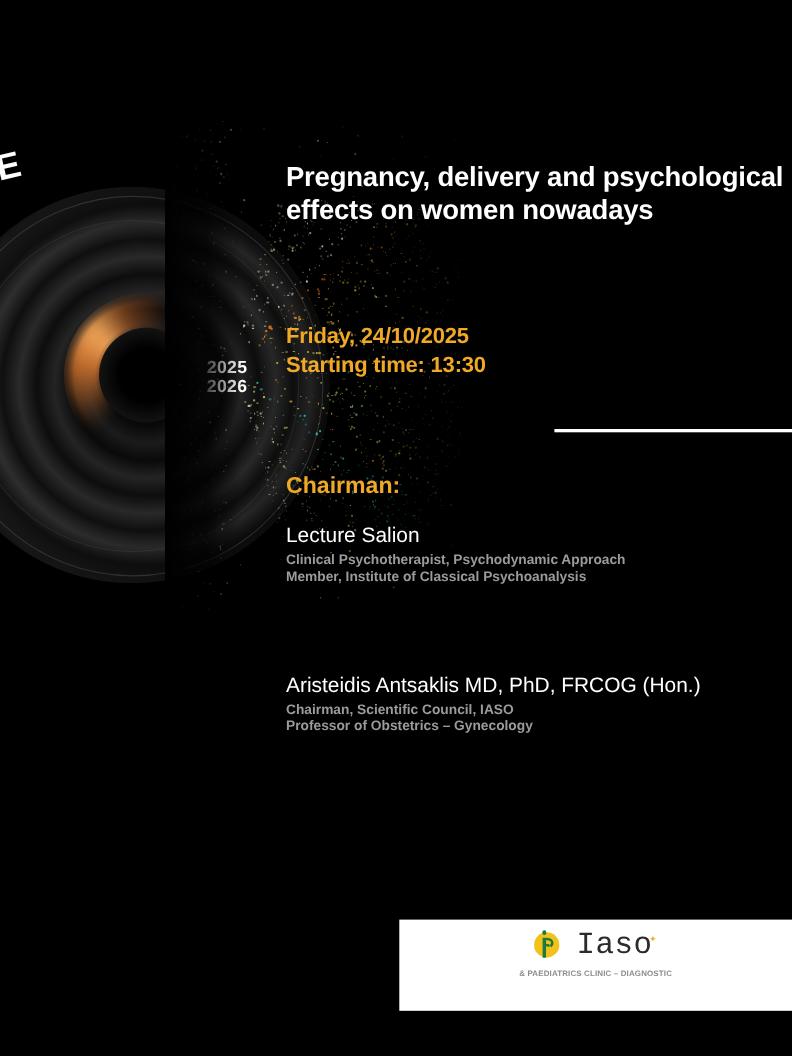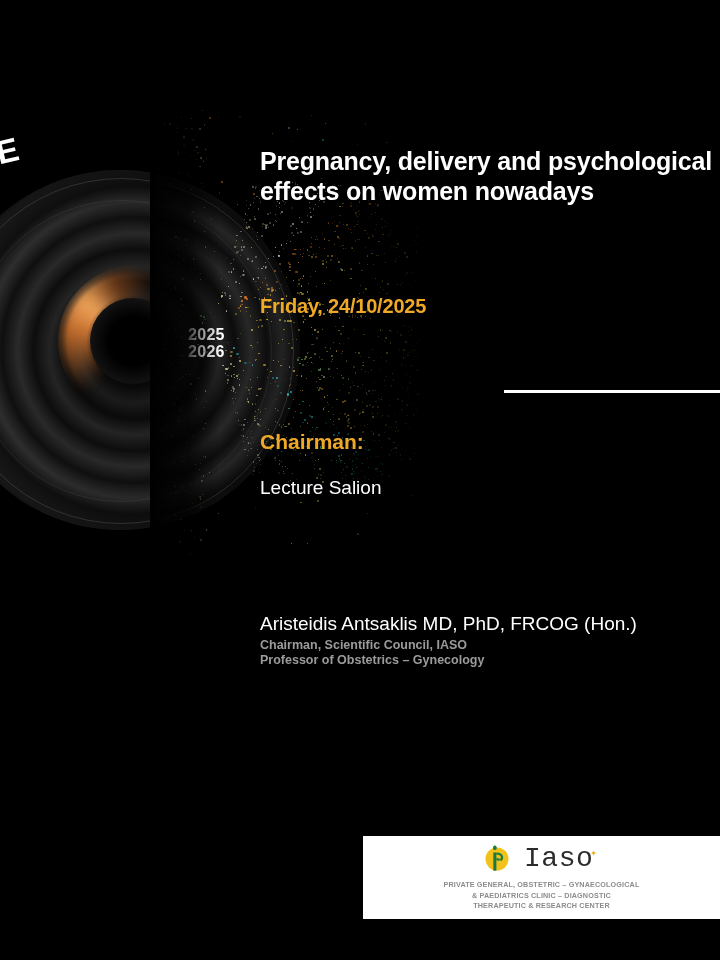--- a/index.html
+++ b/index.html
@@ -1597,26 +1597,31 @@
         </div>
       <div class="veil"></div>
       <div class="edge-fade"></div>
     </div>
   </div>
 
   <div class="title">Pregnancy, delivery and psychological effects on women nowadays</div>
 
   <div class="datetime">
     <div>Friday, 24/10/2025</div>
+    <div>Starting time: 13:30</div>
   </div>
 
   <div class="rule"></div>
 
   <div class="role speaker">Chairman:</div>
   <div class="person speaker">Lecture Salion</div>
+  <div class="creds speaker">
+    <div>Clinical Psychotherapist, Psychodynamic Approach</div>
+    <div>Member, Institute of Classical Psychoanalysis</div>
+  </div>
 
   <div class="person moderator">Aristeidis Antsaklis MD, PhD, FRCOG (Hon.)</div>
   <div class="creds moderator">
     <div>Chairman, Scientific Council, IASO</div>
     <div>Professor of Obstetrics – Gynecology</div>
   </div>
 
   <div class="footer">
     <div class="panel panel-right">
       <div class="logo">
@@ -1626,21 +1631,19 @@
             <path d="M10.3 10.5 h3.1 v18.2 h-3.1 z" fill="#1c7a3e"></path>
             <path d="M13.4 10.6 c3.6 0 5.9 1.3 6.6 3.6 c0.6 2.2 -0.3 4.1 -2.1 5.1
                      l-1.0 -2.4 c0.9 -0.7 1.2 -1.6 0.9 -2.5 c-0.4 -1.1 -1.9 -1.6 -4.4 -1.6 z" fill="#1c7a3e"></path>
             <path d="M13.4 16.0 c2.0 0.1 3.3 0.6 3.9 1.8 l-1.6 1.2 c-0.5 -0.6 -1.3 -0.8 -2.3 -0.8 z" fill="#1c7a3e"></path>
             <rect x="10.1" y="3.6" width="3.5" height="4.4" rx="1.6" fill="#1c7a3e"></rect>
           </svg>
         </span>
         <span class="logo-word"><span>Iaso</span><span class="logo-star">✦</span></span>
       </div>
       <div class="logo-sub">
-        <div>PRIVATE GENERAL, OBSTETRIC – GYNAECOLOGICAL</div>
         <div>&amp; PAEDIATRICS CLINIC – DIAGNOSTIC</div>
-        <div>THERAPEUTIC &amp; RESEARCH CENTER</div>
       </div>
     </div>
   </div>
 
   <div class="black-bottom"></div>
 </div>
 
 </body></html>

